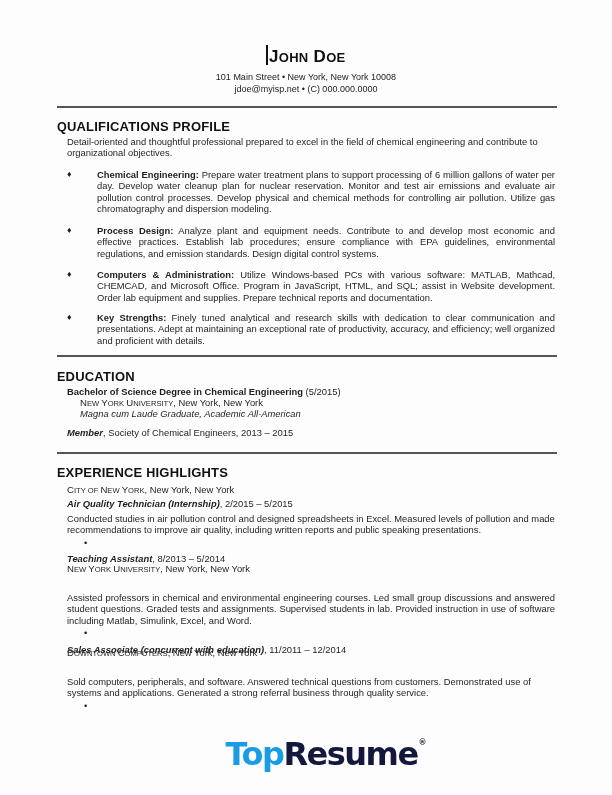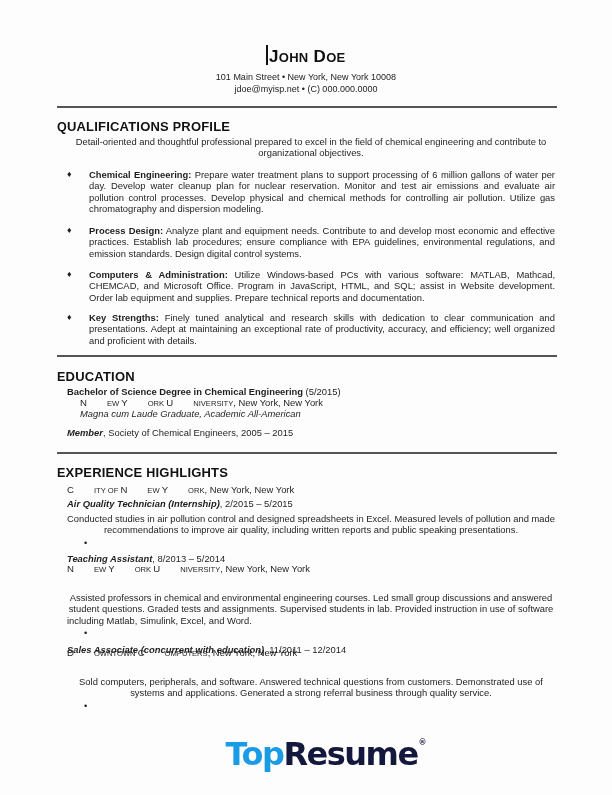--- a/index.html
+++ b/index.html
@@ -15,27 +15,27 @@
   .name .cursor { display:inline-block; width:1.5px; height:20px; background:#111; vertical-align:-3px; margin-right:1px; }
   .sc-big { font-size: 17px; }
   .sc-small { font-size: 13px; }
   .contact { left: 0; width: 612px; text-align: center; font-size: 9px; color: #222; }
   .rule { left: 57px; width: 500px; height: 2px; background: #555; }
   .sec-head { left: 57px; font-size: 11px; font-weight: bold; color: #111; letter-spacing: 0.2px; }
   .sec-head .cap { font-size: 12.5px; }
   .sec-head .sm { font-size: 13px; }
   .txt { font-size: 9.4px; line-height: 11.4px; color: #1e1e1e; }
   .just { text-align: justify; text-align-last: left; }
-  .para { left: 67px; width: 488px; text-align: center; }
+  .para { left: 67px; width: 488px; }
   .qual-item { left: 67px; width: 488px; }
   .qual-item .diamond { position:absolute; left:0; top:0; font-size:9px; }
-  .qual-item .body { margin-left: 22px; }
+  .qual-item .body { margin-left: 30px; }
   b.lead { font-weight: bold; }
   .smc-big { font-size: 9.6px; }
-  .smc-small { font-size: 7.6px; margin-left: 20px; }
+  .smc-small { font-size: 7.6px; }
   .edu-line { left: 67px; }
   .indent2 { left: 80px; }
   .job-bullet { left: 96px; width: 460px; }
   .job-bullet .dot { position:absolute; left:-12px; top:0; }
   .logo { top: 735px; left: 0; width: 612px; text-align: center; font-family: "DejaVu Sans", sans-serif; font-weight: bold; font-size: 32px; letter-spacing: -1.5px; margin-left: 20px; }
   .logo .top { color: #1a9be6; }
   .logo .resume { color: #14183c; }
   .logo .reg { font-size: 8px; color:#14183c; vertical-align: 20px; letter-spacing: 0; margin-left: 1px; }
 </style>
 </head>
@@ -77,21 +77,21 @@
   <span class="cap">E</span><span class="sm">DUCATION</span>
 </div>
 <div class="abs txt edu-line" style="top:386px">
   <b>Bachelor of Science Degree in Chemical Engineering</b><span> (5/2015)</span>
 </div>
 <div class="abs txt indent2" style="top:397px">
   <span class="smc-big">N</span><span class="smc-small">EW </span><span class="smc-big">Y</span><span class="smc-small">ORK </span><span class="smc-big">U</span><span class="smc-small">NIVERSITY</span><span>, New York, New York</span>
 </div>
 <div class="abs txt indent2" style="top:408px; font-style:italic">Magna cum Laude Graduate, Academic All-American</div>
 <div class="abs txt edu-line" style="top:427px">
-  <b style="font-style:italic">Member</b><span>, Society of Chemical Engineers, 2005 – 2015</span>
+  <b style="font-style:italic">Member</b><span>, Society of Chemical Engineers, 2013 – 2015</span>
 </div>
 
 <div class="abs rule" style="top:452px"></div>
 
 <div class="abs sec-head" style="top:465px">
   <span class="cap">E</span><span class="sm">XPERIENCE </span><span class="cap">H</span><span class="sm">IGHLIGHTS</span>
 </div>
 
 <div class="abs txt edu-line" style="top:484px">
   <span class="smc-big">C</span><span class="smc-small">ITY OF </span><span class="smc-big">N</span><span class="smc-small">EW </span><span class="smc-big">Y</span><span class="smc-small">ORK</span><span>, New York, New York</span>

